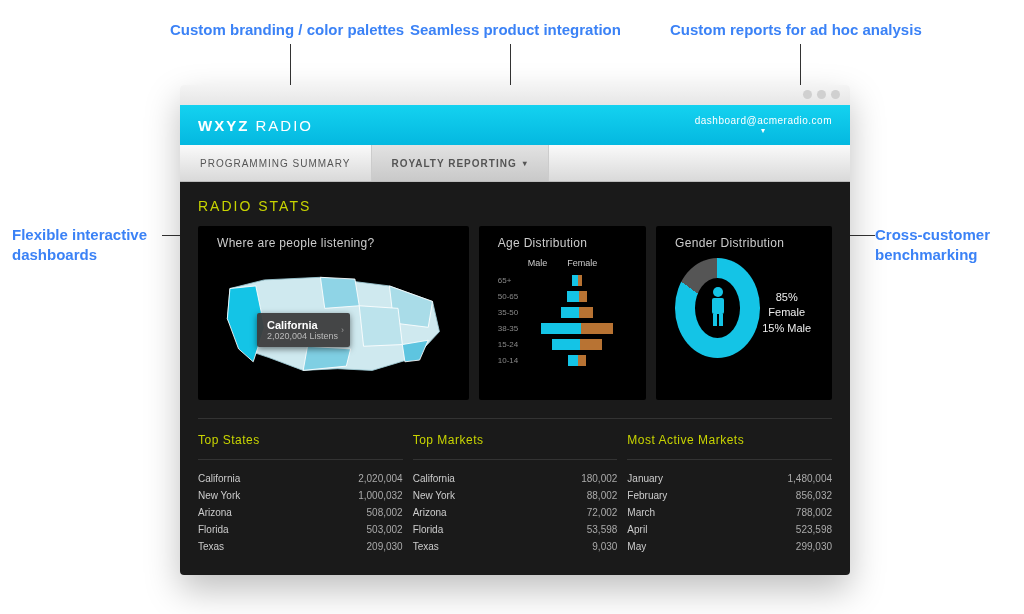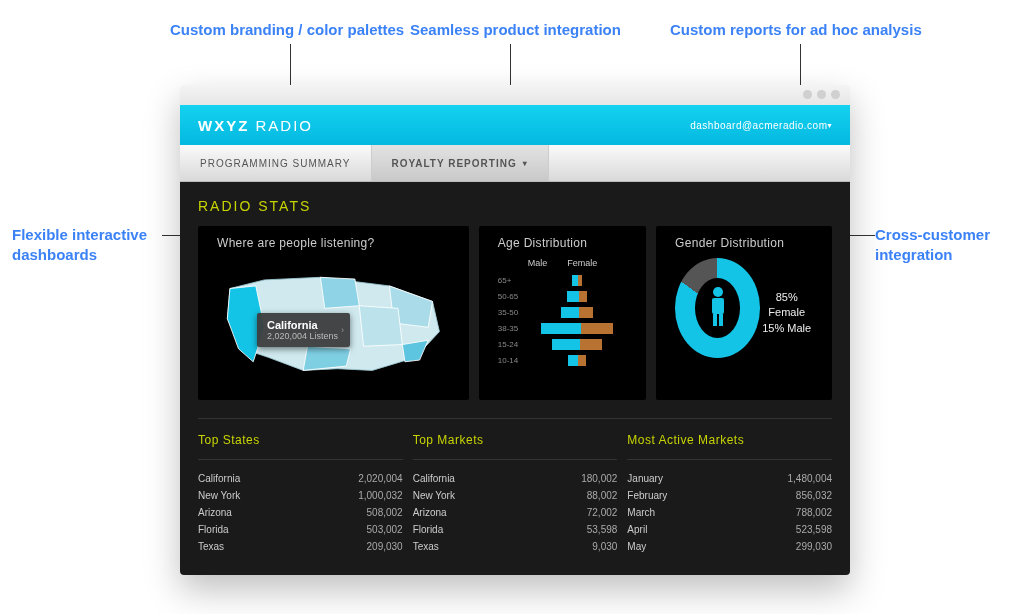--- a/index.html
+++ b/index.html
@@ -10,21 +10,21 @@
   .callout .vline{width:1px;}
 
   
   .window{position:absolute;left:180px;top:85px;width:670px;box-shadow:0 15px 35px rgba(0,0,0,.25);border-radius:4px;overflow:hidden;background:#fff;}
   .chrome{height:20px;background:linear-gradient(#f4f4f4,#e6e6e6);position:relative;}
   .chrome .dots{position:absolute;right:10px;top:5px;display:flex;gap:5px;}
   .chrome .dot{width:9px;height:9px;border-radius:50%;background:#d0d0d0;}
   .topbar{height:40px;background:linear-gradient(#14d2f0,#04b8e0);color:#fff;display:flex;align-items:center;justify-content:space-between;padding:0 18px;font-size:15px;letter-spacing:2px;}
   .topbar .brand{font-weight:300;}
   .topbar .brand b{font-weight:700;}
-  .topbar .user{font-size:10px;letter-spacing:.5px;display:flex;align-items:center;}
+  .topbar .user{font-size:10px;letter-spacing:.5px;display:flex;align-items:center;flex-direction:column;}
   .navbar{height:36px;background:linear-gradient(#fafafa,#d9d9d9);display:flex;border-bottom:1px solid #bbb;}
   .tab{padding:0 20px;display:flex;align-items:center;font-size:10px;letter-spacing:1px;color:#555;border-right:1px solid #ccc;gap:6px;}
   .tab.active{background:linear-gradient(#e2e2e2,#c9c9c9);font-weight:600;}
   .chev{font-size:8px;}
 
   .body{background:#1a1a1a;color:#ddd;padding:16px 18px 20px;}
   .section-title{color:#c8d400;font-size:14px;letter-spacing:2px;margin-bottom:12px;}
   .panels{display:flex;gap:10px;margin-bottom:18px;}
   .panel{background:#000;border-radius:2px;padding:10px 19px 12px;}
   .panel-title{font-size:12px;color:#ccc;margin-bottom:8px;font-weight:400;letter-spacing:.3px;}
@@ -80,21 +80,21 @@
   <div class="callout" style="left:670px;top:20px;">
     <span>Custom reports for ad hoc analysis</span>
     <div class="line vline" style="left:130px;top:24px;height:60px;"></div>
     <div class="line hline" style="left:130px;top:84px;width:30px;transform:translateX(-30px);"></div>
   </div>
   <div class="callout" style="left:12px;top:225px;width:150px;">
     <span>Flexible interactive dashboards</span>
     <div class="line hline" style="left:150px;top:10px;width:40px;"></div>
   </div>
   <div class="callout" style="left:875px;top:225px;width:140px;">
-    <span>Cross-customer integration</span>
+    <span>Cross-customer benchmarking</span>
     <div class="line hline" style="left:-35px;top:10px;width:35px;"></div>
   </div>
 
   <div class="window">
     <div class="chrome">
       <div class="dots">
         <div class="dot"></div>
         <div class="dot"></div>
         <div class="dot"></div>
       </div>

